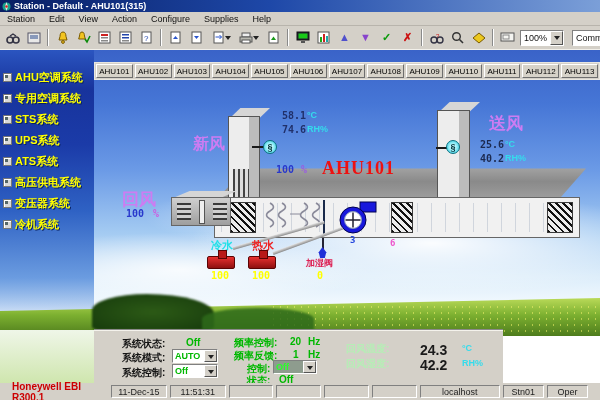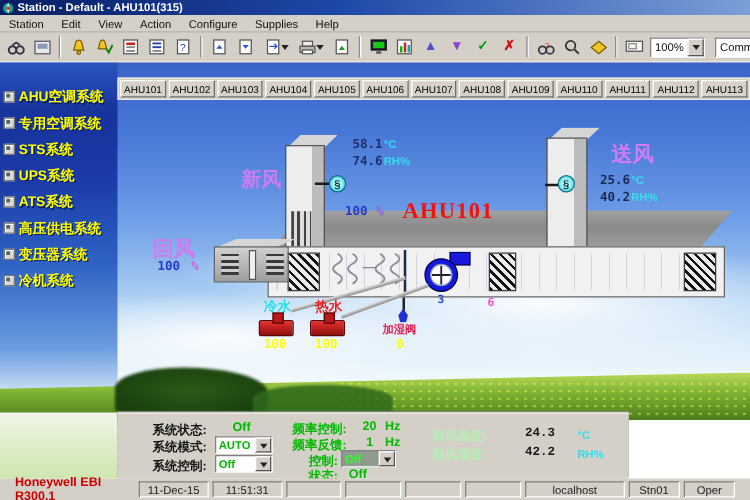--- a/index.html
+++ b/index.html
@@ -63,21 +63,21 @@
 .zhp{position:absolute;color:#cd7cf2;font-weight:bold;white-space:nowrap}
 .num{position:absolute;font-family:"DejaVu Sans Mono",monospace;font-weight:bold;font-size:10px;color:#20306a;white-space:nowrap}
 .unit{position:absolute;color:#34dcec;font-size:9px;font-weight:bold;white-space:nowrap}
 .yellow{color:#ffff00 !important}
 .unitname{position:absolute;left:322px;top:108px;font-family:"Liberation Serif",serif;font-size:18px;font-weight:bold;color:#ee1111;letter-spacing:1px}
 
 .panel{position:absolute;left:94px;top:280px;width:409px;height:53px;background:#d4d0c8;border-top:1px solid #f4f2ec;box-shadow:0 -1px 0 #8a8a8a}
 .plabel{position:absolute;font-size:10px;font-weight:bold;color:#141414;white-space:nowrap}
 .pgreen{position:absolute;font-size:10px;font-weight:bold;color:#00b800;white-space:nowrap}
 .plgreen{position:absolute;font-size:10px;font-weight:bold;color:#b6eeb6;white-space:nowrap}
-.pblack{position:absolute;font-size:10px;font-weight:bold;color:#1a1a1a;font-family:Liberation Mono, monospace;white-space:nowrap}
+.pblack{position:absolute;font-size:14px;font-weight:bold;color:#1a1a1a;font-family:Liberation Sans, sans-serif;white-space:nowrap}
 .pcyan{position:absolute;font-size:9px;font-weight:bold;color:#34dcec;white-space:nowrap}
 .dd{position:absolute;height:14px;background:#fff;border:1px solid;border-color:#808080 #fff #fff #808080;display:flex;width:46px}
 .dd .val{flex:1;font-size:9px;font-weight:bold;color:#00b800;padding:1px 2px;overflow:hidden}
 .dd.dark{background:#8e9c8e}
 .dd.dark .val{color:#2aff2a}
 
 .statusbar{position:absolute;left:0;top:383px;width:600px;height:17px;background:#d4d0c8;display:flex;align-items:center;gap:3px;padding:1px 12px;font-size:9px;color:#222}
 .spanel{height:13px;border:1px solid;border-color:#808080 #fff #fff #808080;padding:0 4px;display:flex;align-items:center;justify-content:center;background:#d4d0c8;white-space:nowrap}
 .product{color:#cc0000;font-weight:bold;font-size:10px;width:96px;flex:0 0 auto}
 </style>

